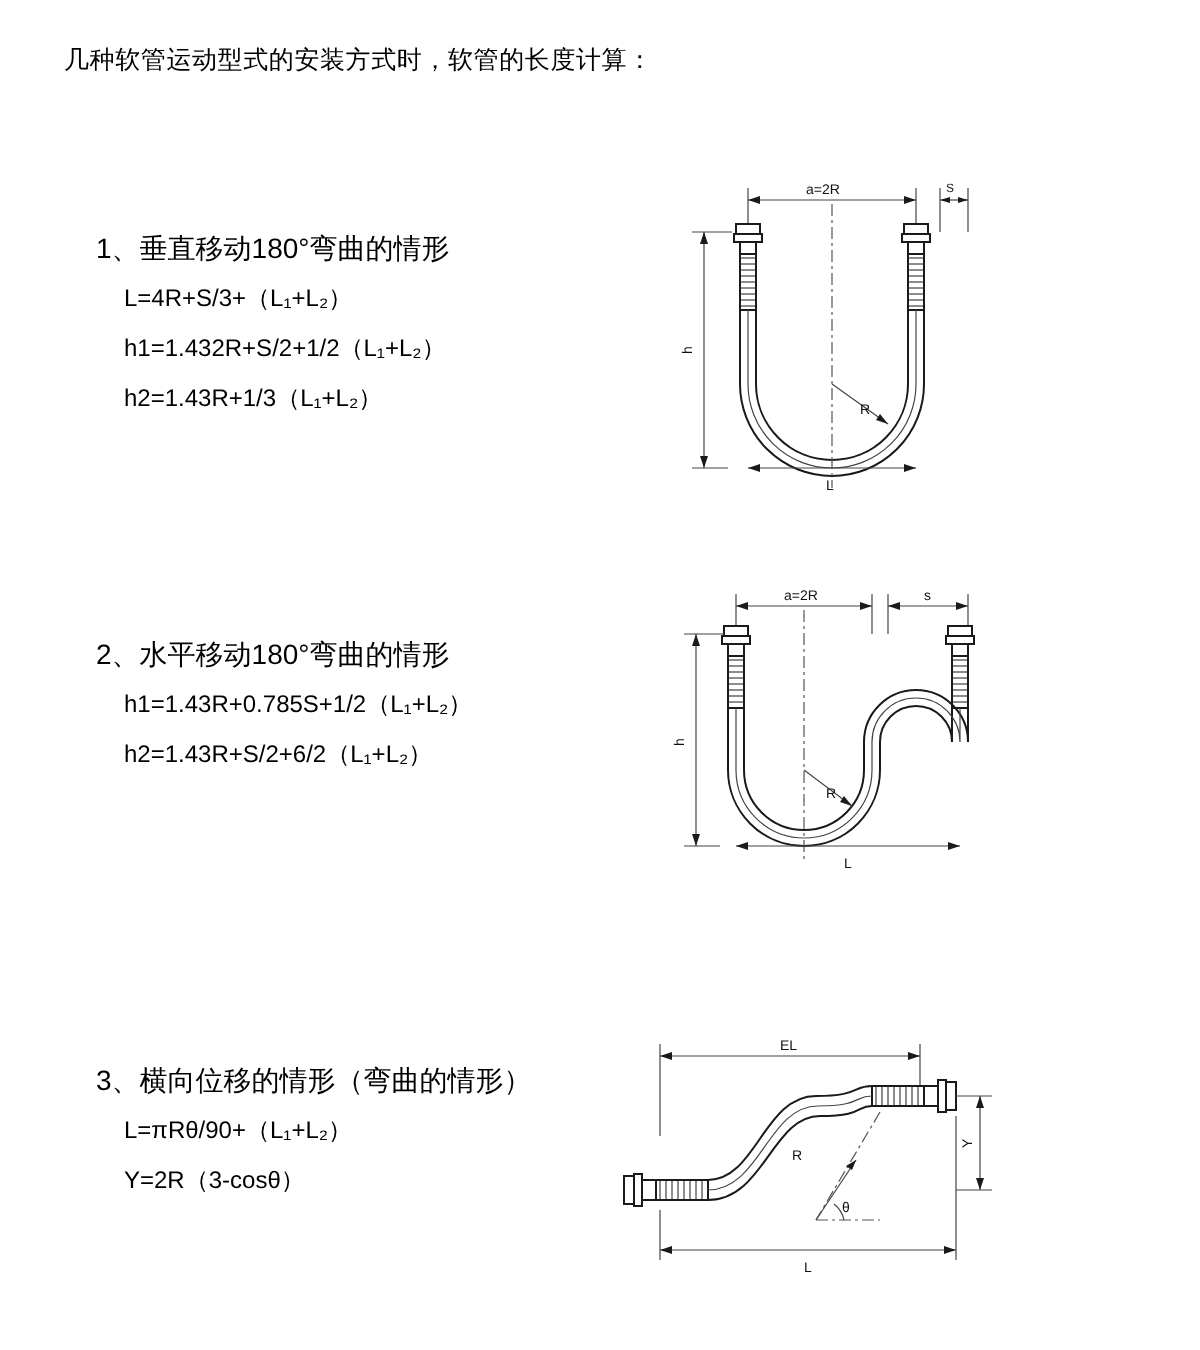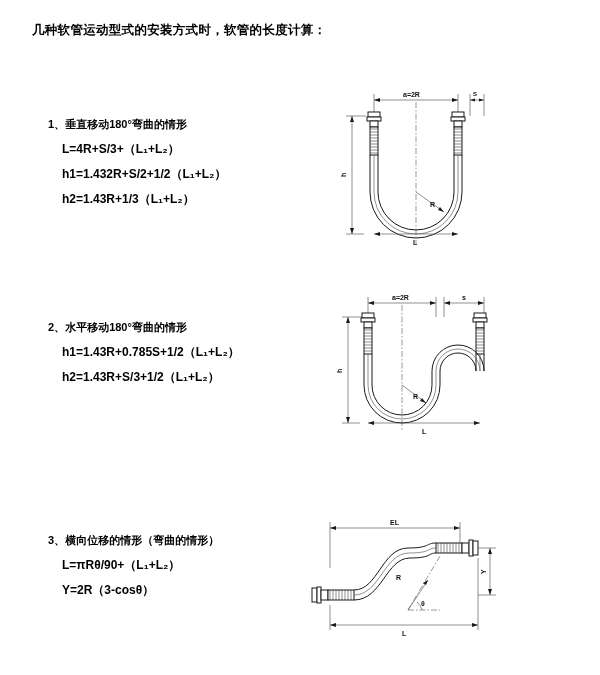--- a/index.html
+++ b/index.html
@@ -12,21 +12,20 @@
     background: #ffffff;
     font-family: "Liberation Sans", "DejaVu Sans", sans-serif;
     color: #000000;
     position: relative;
     overflow: hidden;
   }
   .page {
     position: relative;
     width: 592px;
     height: 675px;
-    font-weight: bold;
   }
   .heading {
     position: absolute;
     left: 32px;
     top: 22px;
     font-size: 12.5px;
     letter-spacing: 0.3px;
     white-space: nowrap;
   }
   .section {
@@ -36,21 +35,21 @@
   }
   .sec-text {
     position: absolute;
     left: 48px;
     top: 0;
     font-size: 12px;
     line-height: 25px;
   }
   .sec-text .title {
     white-space: nowrap;
-    font-size: 11px;
+    font-size: 14px;
   }
   .sec-text .formula {
     white-space: nowrap;
     padding-left: 14px;
     font-size: 12px;
   }
   .dwg {
     position: absolute;
   }
   svg { display: block; overflow: visible; }
@@ -170,21 +169,21 @@
       </svg>
     </div>
   </div>
 
   <div class="section" style="top:315px;">
     <div class="sec-text">
       <div class="title">
         <span>2、</span><span>水平移动180°弯曲的情形</span>
       </div>
       <div class="formula">h1=1.43R+0.785S+1/2（L₁+L₂）</div>
-      <div class="formula">h2=1.43R+S/3+1/2（L₁+L₂）</div>
+      <div class="formula">h2=1.43R+S/2+6/2（L₁+L₂）</div>
     </div>
 
     <div class="dwg" style="left:318px; top:-30px;">
       <svg width="200" height="160" viewBox="0 0 200 160">
 
         <g>
           <line class="ln-thin" x1="50" y1="18" x2="118" y2="18"></line>
           <path class="fl" d="M50,18 L56,16 L56,20 Z"></path>
           <path class="fl" d="M118,18 L112,16 L112,20 Z"></path>
           <line class="ln-thin" x1="50" y1="12" x2="50" y2="32"></line>

